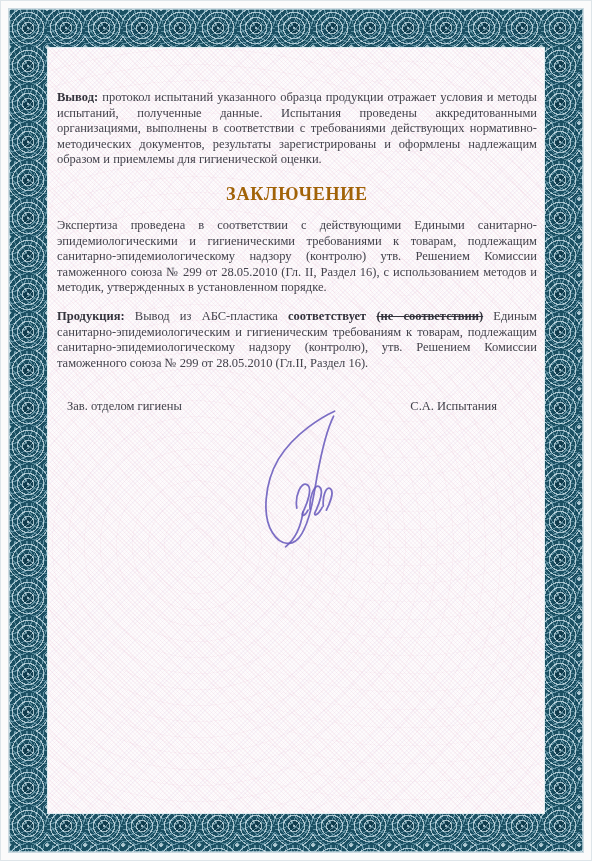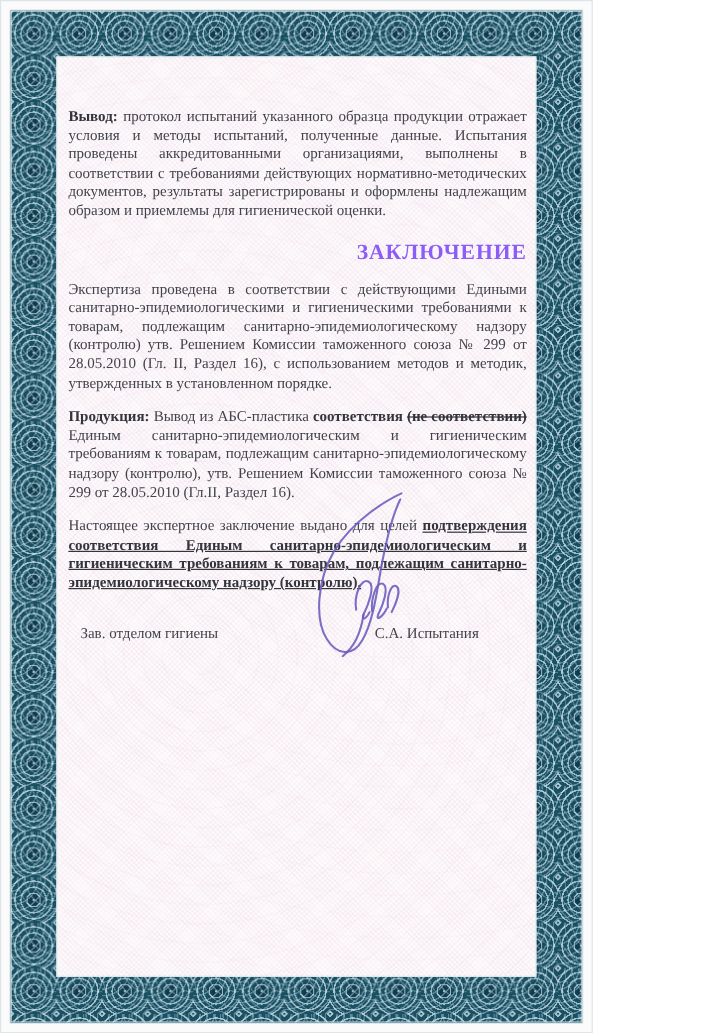--- a/index.html
+++ b/index.html
@@ -4,21 +4,21 @@
 <style>
   :root{
     --border-teal:#1b5063;
     --paper:#fdfbfc;
     --text:#43434c;
     --signature-ink:#6a5bbd;
   }
   html,body{margin:0;padding:0;background:#ffffff;}
   .page{
     position:relative;
-    width:494px;height:861px;
+    width:592px;height:861px;
     background:#fbfbfb;
     overflow:hidden;
     box-shadow:inset 0 0 0 1px #dee5e9;
     font-family:"Liberation Serif","DejaVu Serif",serif;
   }
   
   .frame{
     position:absolute;inset:9px;
     background-color:var(--border-teal);
     background-image:
@@ -44,23 +44,23 @@
   .content{
     position:absolute;left:57px;right:55px;top:90px;
     color:var(--text);
     font-size:12.5px;line-height:15.6px;
     text-align:justify;
   }
   .para{margin:0 0 13px 0;}
   .para b{color:#34343d;}
   .title{
     margin:15px 0 13px 0;
-    text-align:right;
+    text-align:center;
     font-size:18px;line-height:22px;
-    font-weight:bold;color:#8b5cf6;
+    font-weight:bold;color:#a16207;
     letter-spacing:0.8px;
   }
   .strike{text-decoration:line-through;}
   .uline{text-decoration:underline;}
   .purpose{margin-top:12px;}
   .sig-row{
     margin-top:28px;
     display:flex;justify-content:space-between;align-items:baseline;
     text-align:left;
     gap:6px;
@@ -95,29 +95,25 @@
       <span>протокол испытаний указанного образца продукции  отражает условия и методы испытаний, полученные данные. Испытания проведены аккредитованными организациями, выполнены в соответствии с требованиями действующих нормативно-методических документов, результаты зарегистрированы и оформлены надлежащим образом и приемлемы для гигиенической оценки.</span>
     </p>
 
     <h1 class="title">ЗАКЛЮЧЕНИЕ</h1>
 
     <p class="para">Экспертиза проведена в соответствии с действующими Едиными санитарно-эпидемиологическими и гигиеническими требованиями к товарам, подлежащим санитарно-эпидемиологическому надзору (контролю) утв. Решением Комиссии таможенного союза № 299 от 28.05.2010 (Гл. II, Раздел 16), с использованием методов и методик, утвержденных в установленном порядке.</p>
 
     <p class="para">
       <b>Продукция:</b>
       <span>Вывод из АБС-пластика</span>
-      <b>соответствия</b>
+      <b>соответствует</b>
       <b class="strike">(не соответствии)</b>
       <span>Единым санитарно-эпидемиологическим и гигиеническим требованиям к товарам, подлежащим санитарно-эпидемиологическому надзору (контролю), утв. Решением Комиссии таможенного союза № 299 от 28.05.2010 (Гл.II, Раздел 16).</span>
     </p>
 
-    <p class="para purpose">
-      <span>Настоящее экспертное заключение выдано для целей</span>
-      <b class="uline">подтверждения соответствия Единым санитарно-эпидемиологическим и гигиеническим требованиям к товарам, подлежащим санитарно-эпидемиологическому надзору (контролю).</b>
-    </p>
 
     <div class="sig-row">
       <span class="pos">Зав. отделом гигиены</span>
       <span class="name">С.А. Испытания</span>
     </div>
 
   </div>
 
   <svg class="signature" viewBox="0 0 100 135" aria-hidden="true">
     <path d="M 77 1 C 66 6 38 22 22 48 C 8 72 6 104 16 120 C 24 133 37 135 45 121 C 53 107 56 88 60 64 C 64 42 70 18 76 6"></path>

